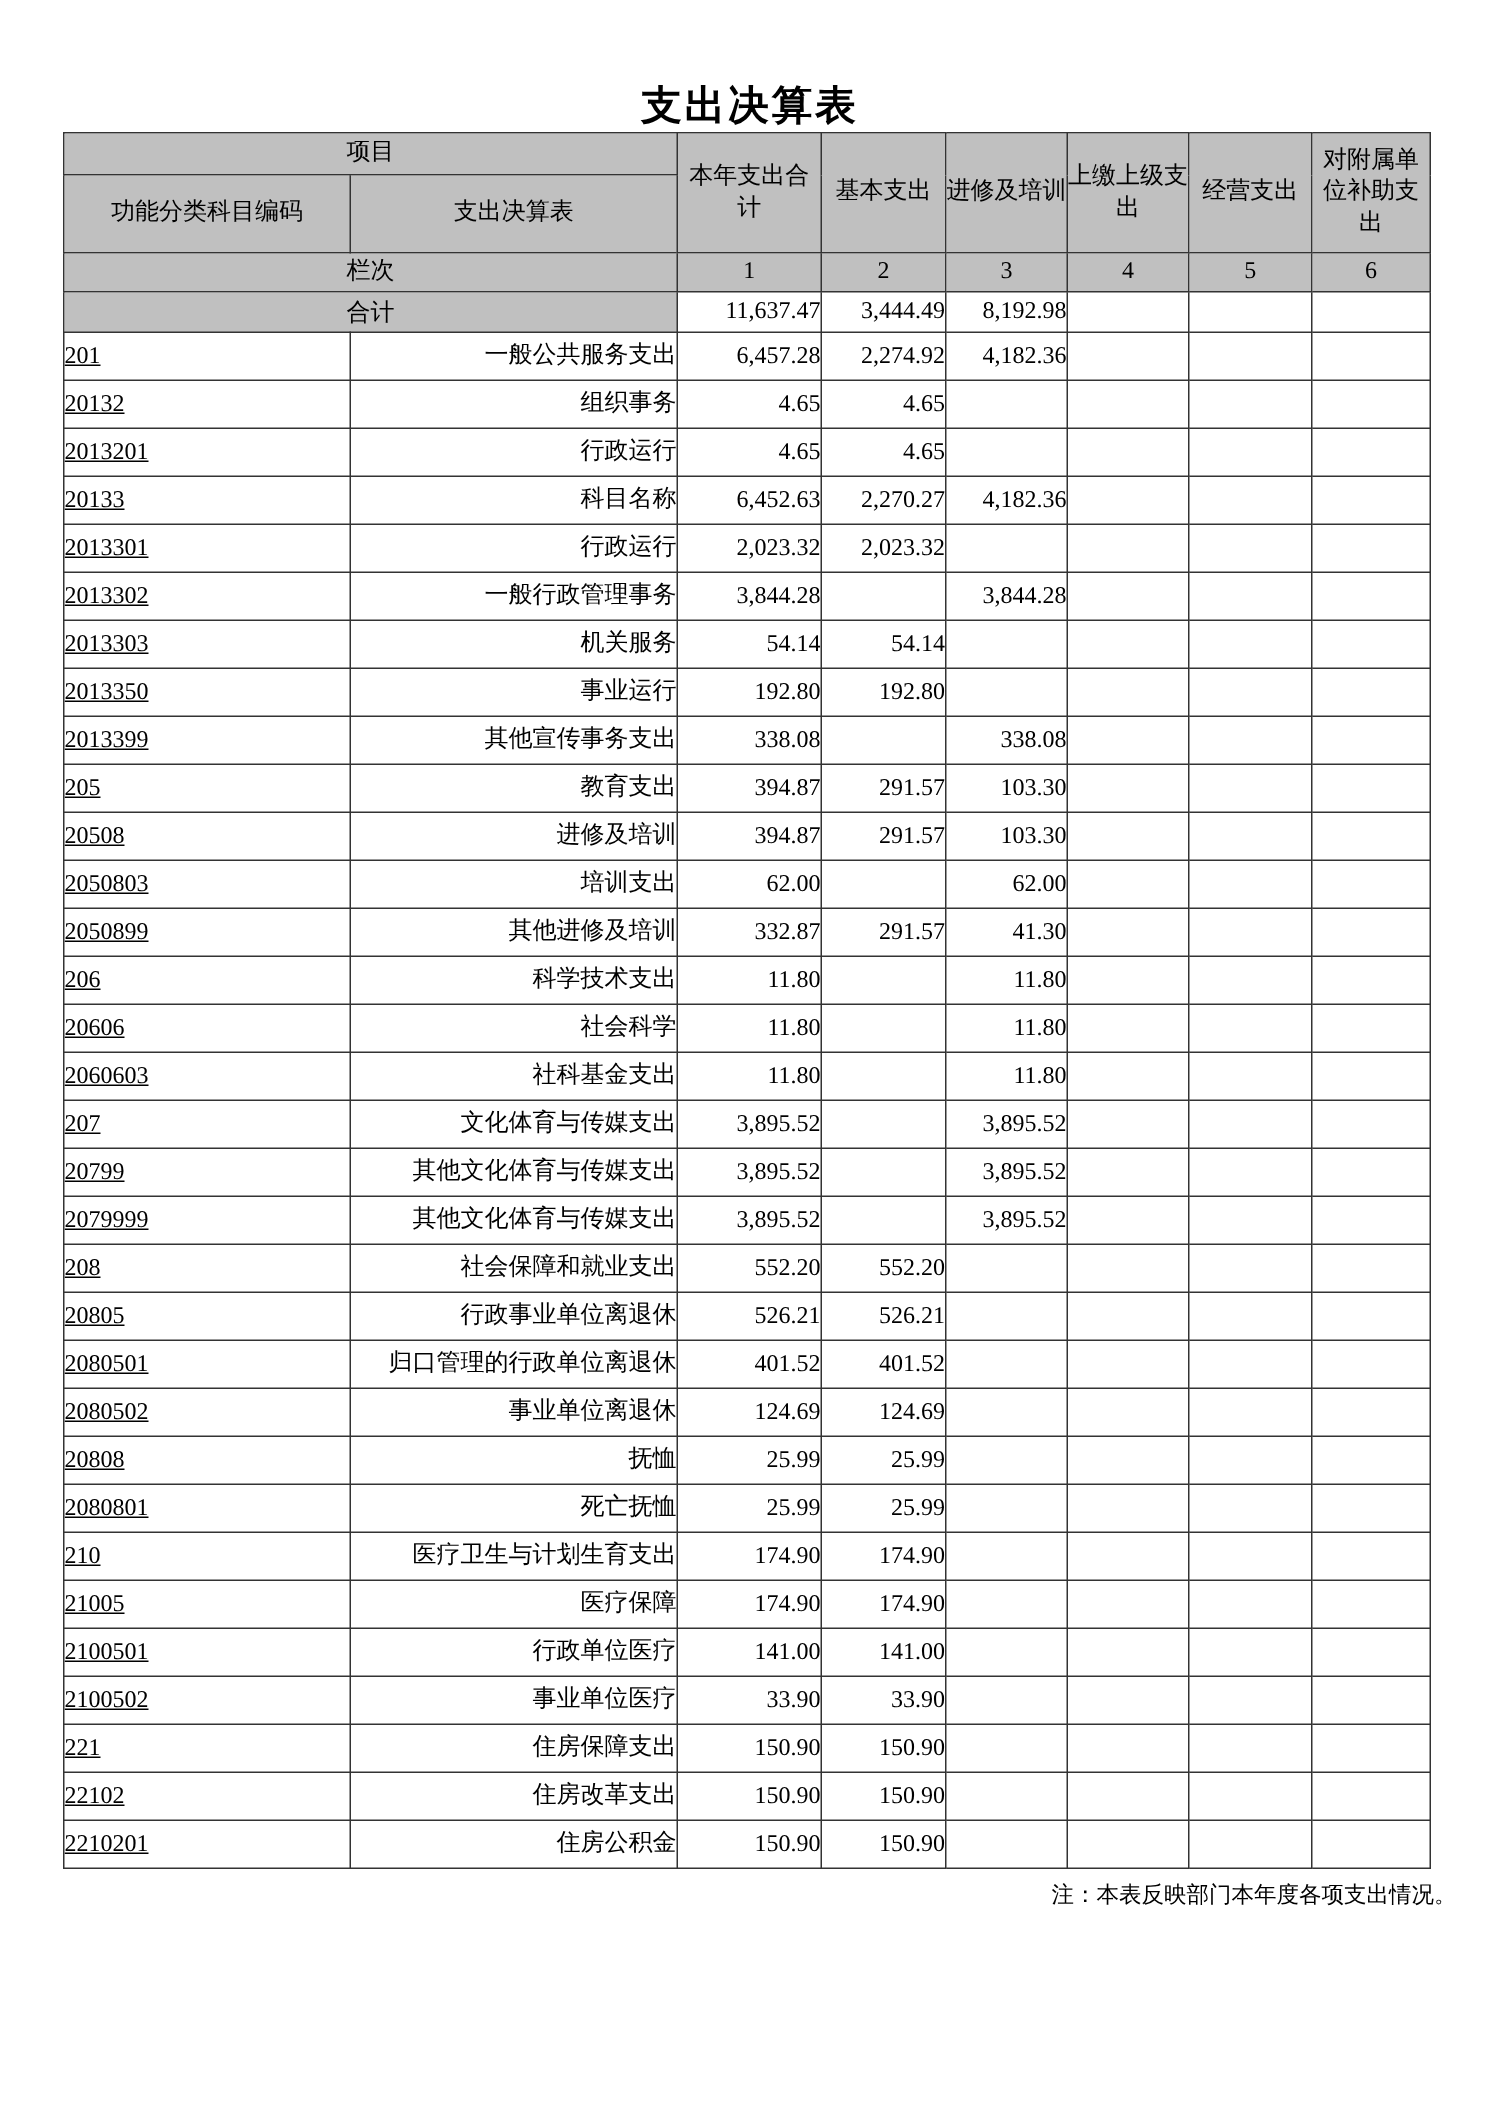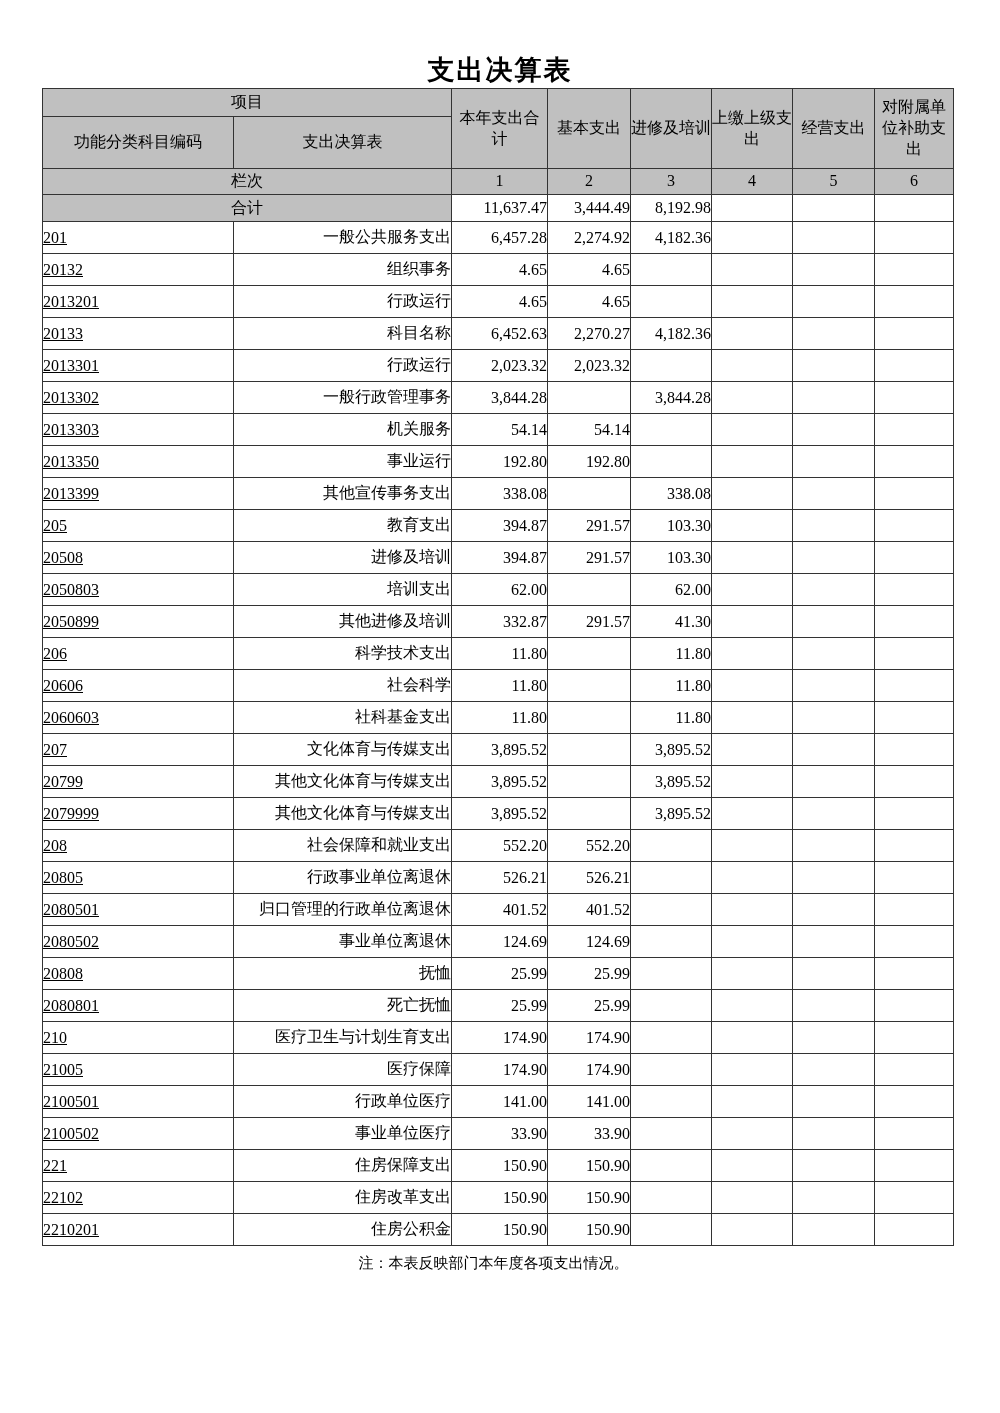--- a/index.html
+++ b/index.html
@@ -54,22 +54,22 @@
   td.total-label{
     background:var(--header-bg);
     text-align:center;
   }
   tbody tr{height:32px;}
   td.cell-code{text-align:left;padding-left:2px;text-decoration:underline;}
   td.cell-name{text-align:right;padding-left:2px;line-height:1.3;}
   td.cell-name.indent{text-indent:24px;}
   td.cell-num{text-align:right;padding-right:3px;}
   .note{
-    width:911px;margin:8px 0 0 38px;
-    font-size:15px;text-align:center;
+    width:911px;margin:8px 0 0 60px;
+    font-size:15px;text-align:right;
   }
 </style>
 </head>
 <body>
 
 <div class="page">
 
   <div class="title">支出决算表</div>
 
 

